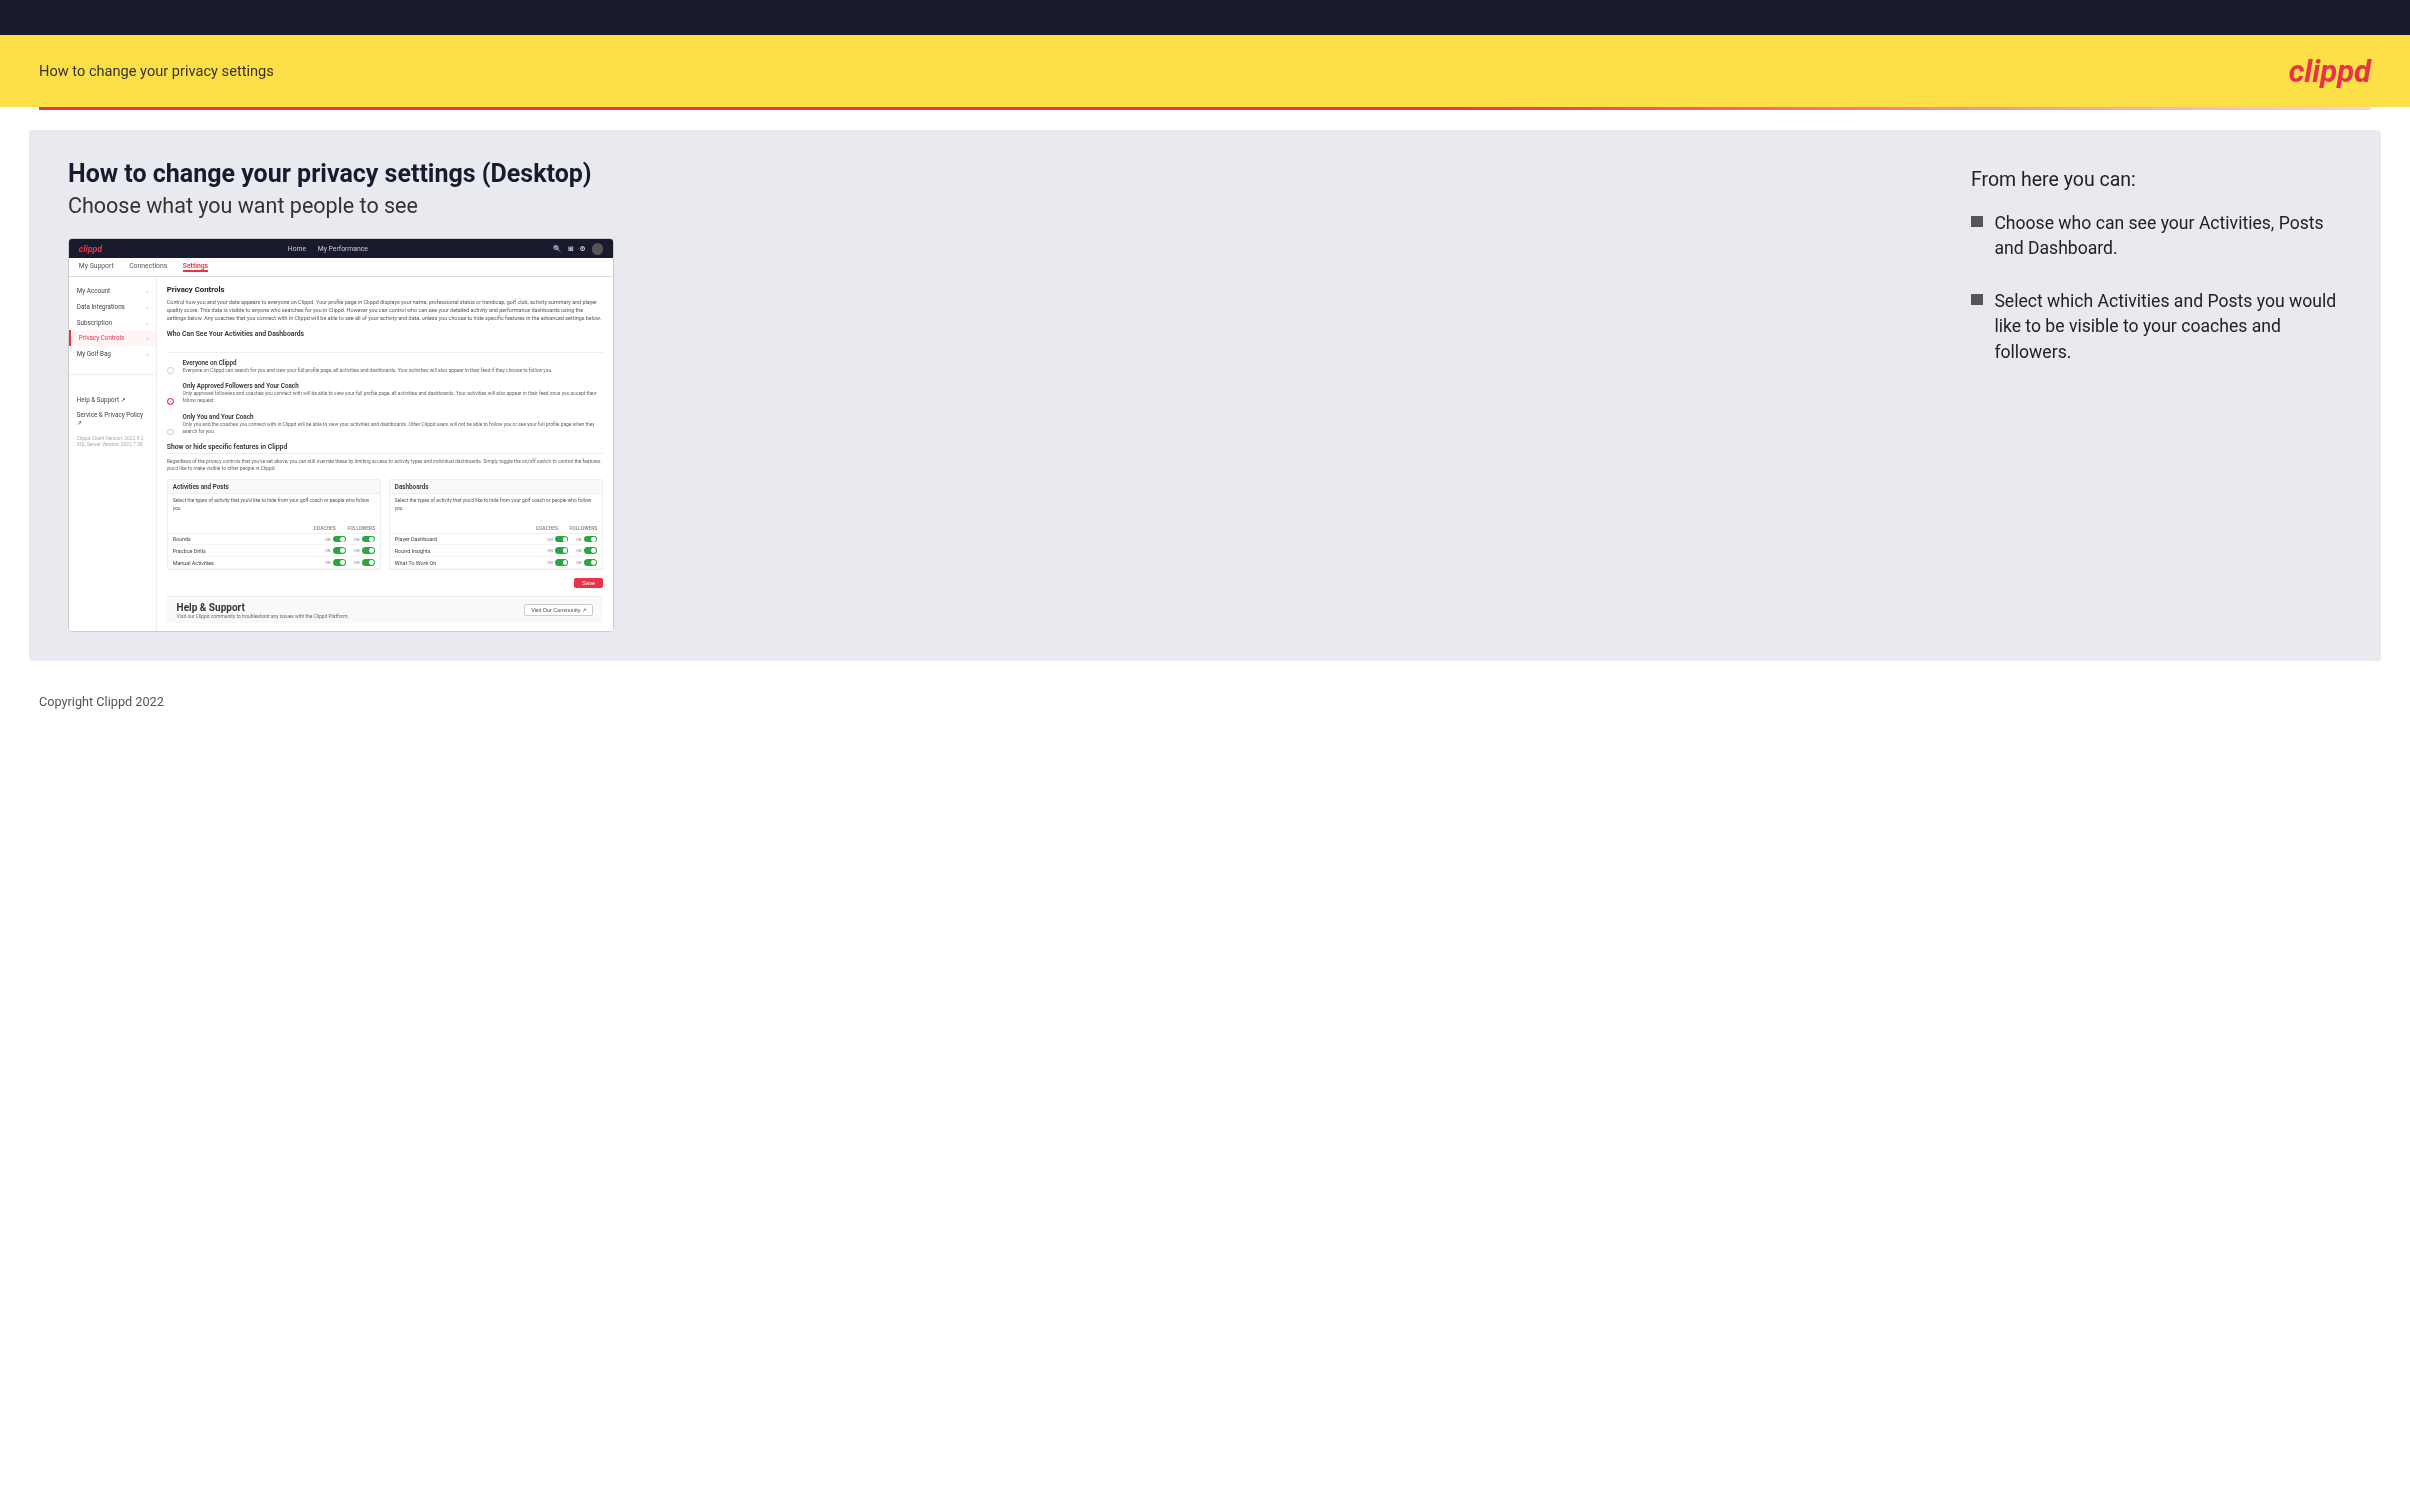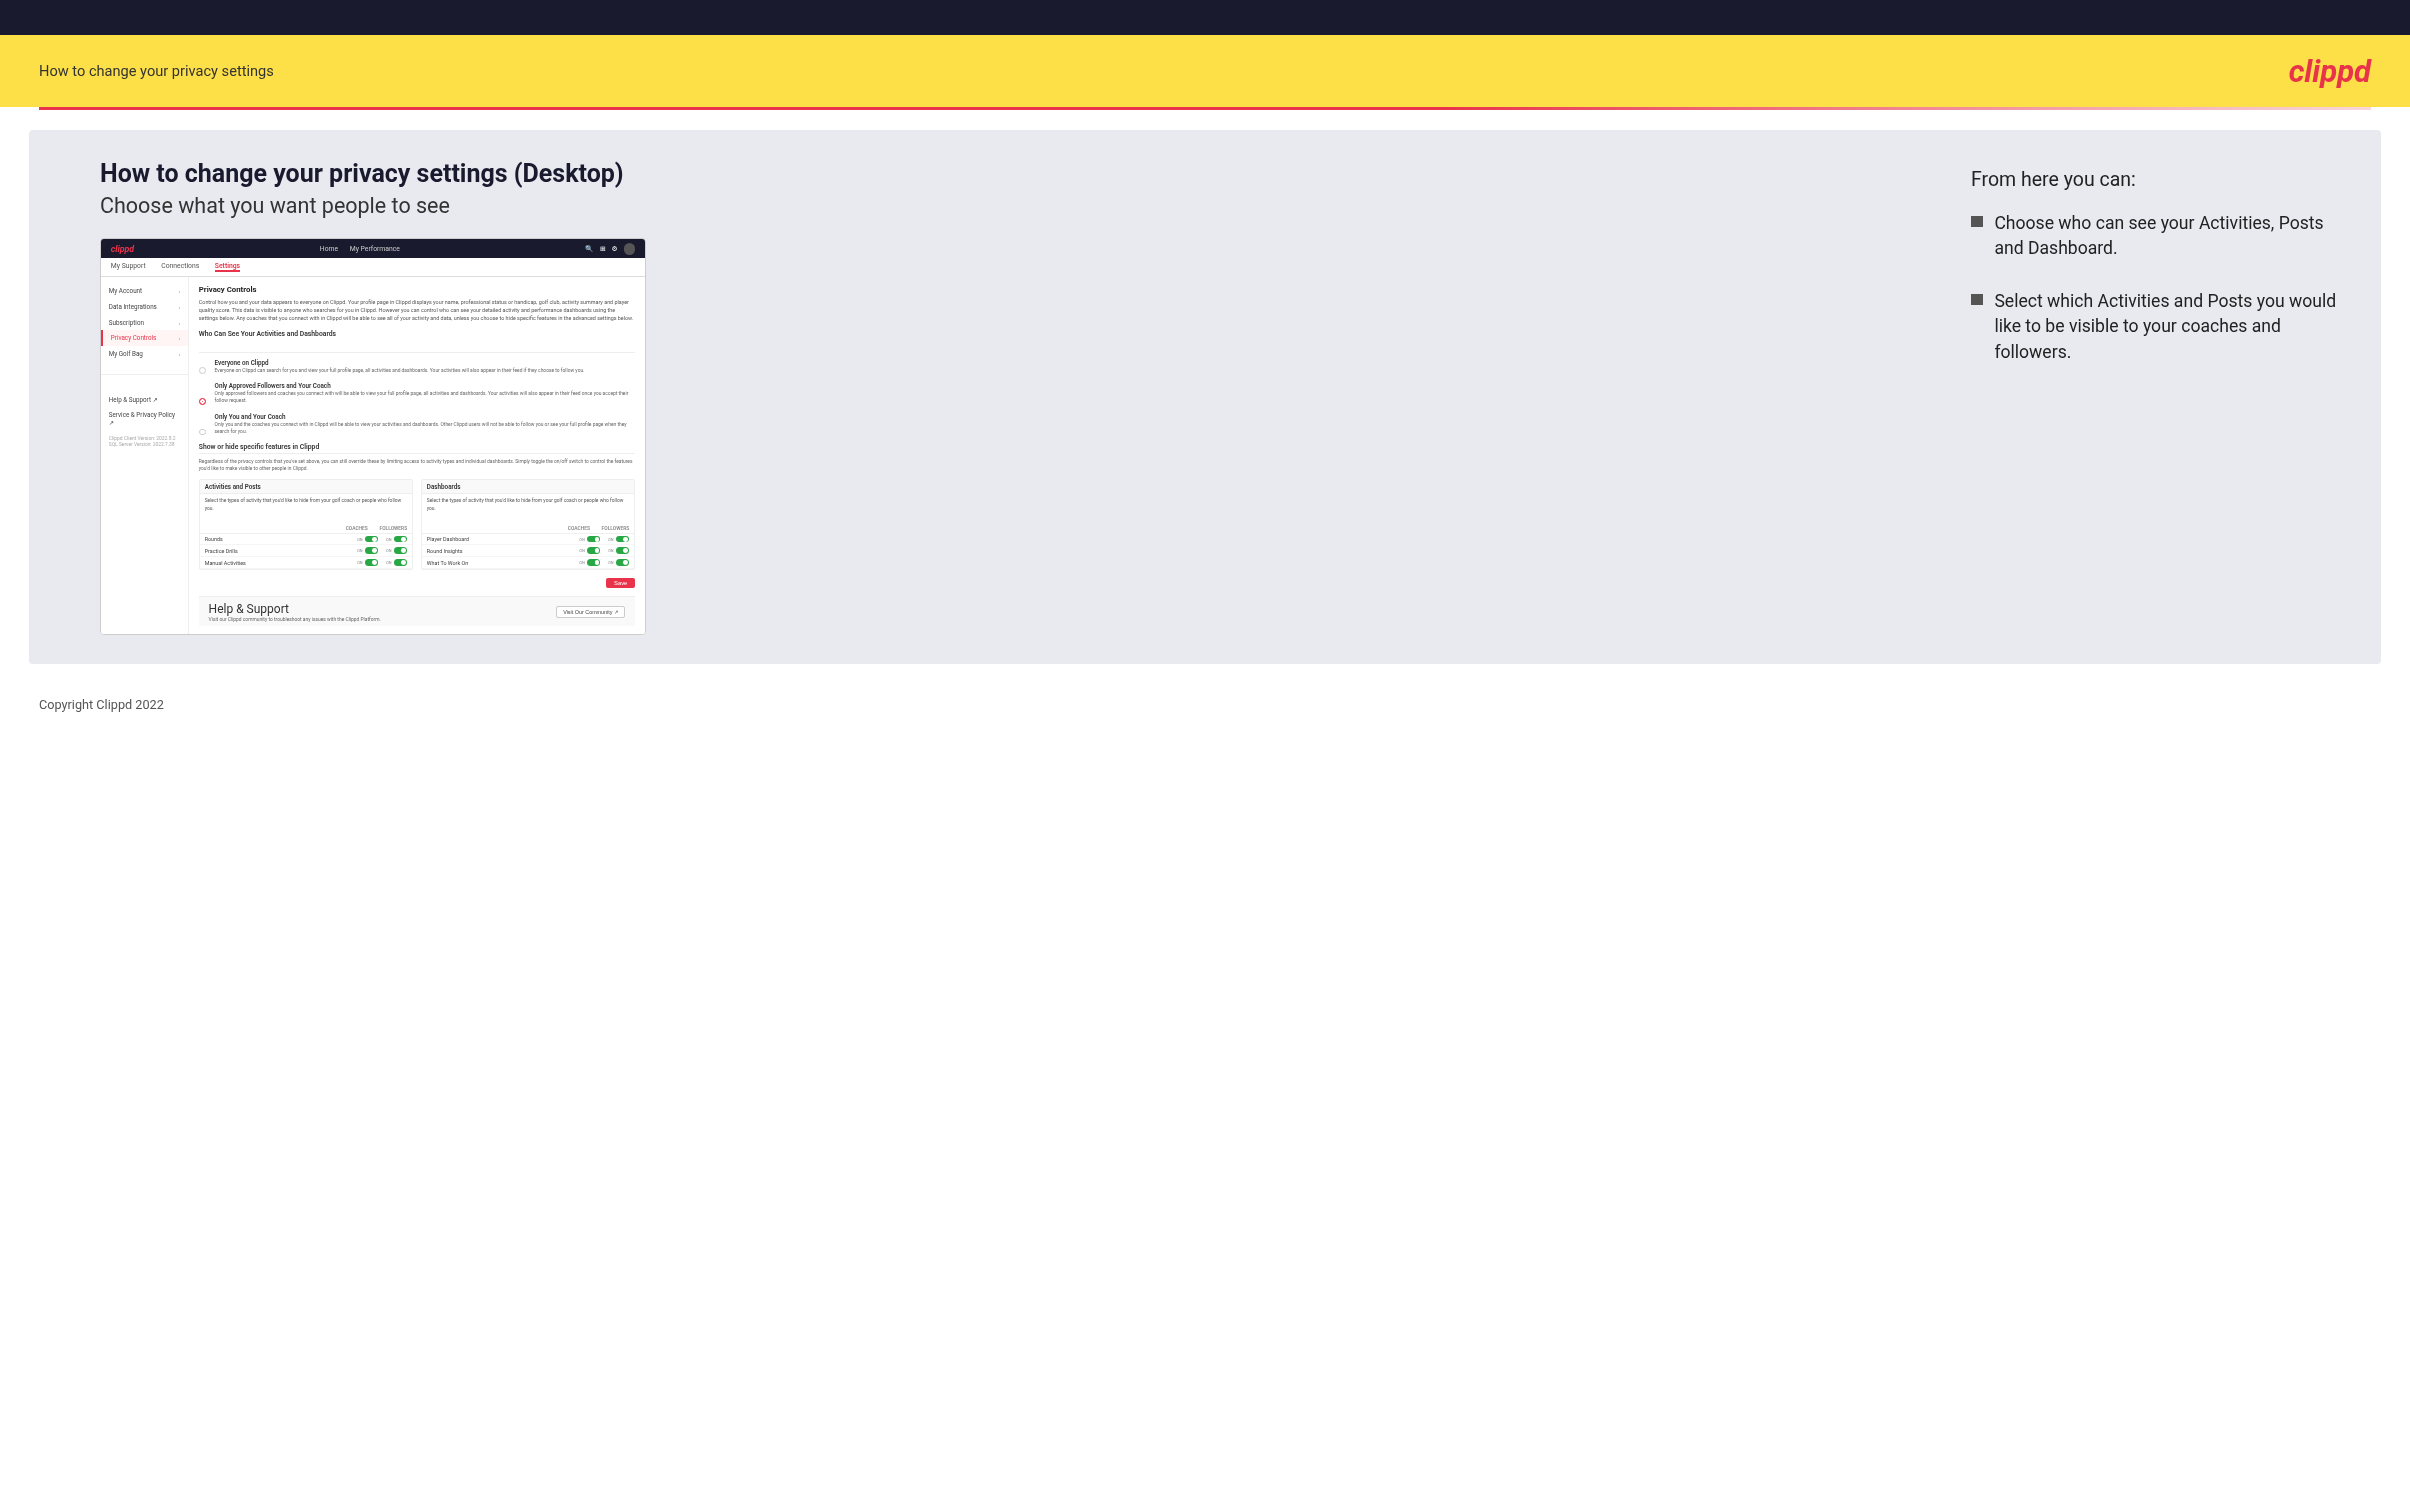--- a/index.html
+++ b/index.html
@@ -50,21 +50,20 @@
       padding: 29px 39px;
       border-radius: 3.9px;
       display: flex;
       gap: 39px;
     }
 
     
     .left-col {
       flex: 1;
       min-width: 0;
-      margin-left: 32px;
     }
 
     .page-heading {
       font-size: 25px;
       font-weight: 700;
       color: #1a1a2e;
       margin-bottom: 5.9px;
     }
     .page-subheading {
       font-size: 21.5px;
@@ -340,22 +339,22 @@
     
     .mock-help-section {
       background: #f9f9f9;
       border-top: 1px solid #eee;
       padding: 4.9px 9.8px;
       display: flex;
       align-items: center;
       justify-content: space-between;
     }
     .mock-help-title {
-      font-size: 12px;
-      font-weight: 400;
+      font-size: 10px;
+      font-weight: 700;
       color: #333;
     }
     .mock-help-desc {
       font-size: 4.9px;
       color: #666;
     }
     .mock-help-btn {
       background: #fff;
       border: 1px solid #ccc;
       border-radius: 2px;

